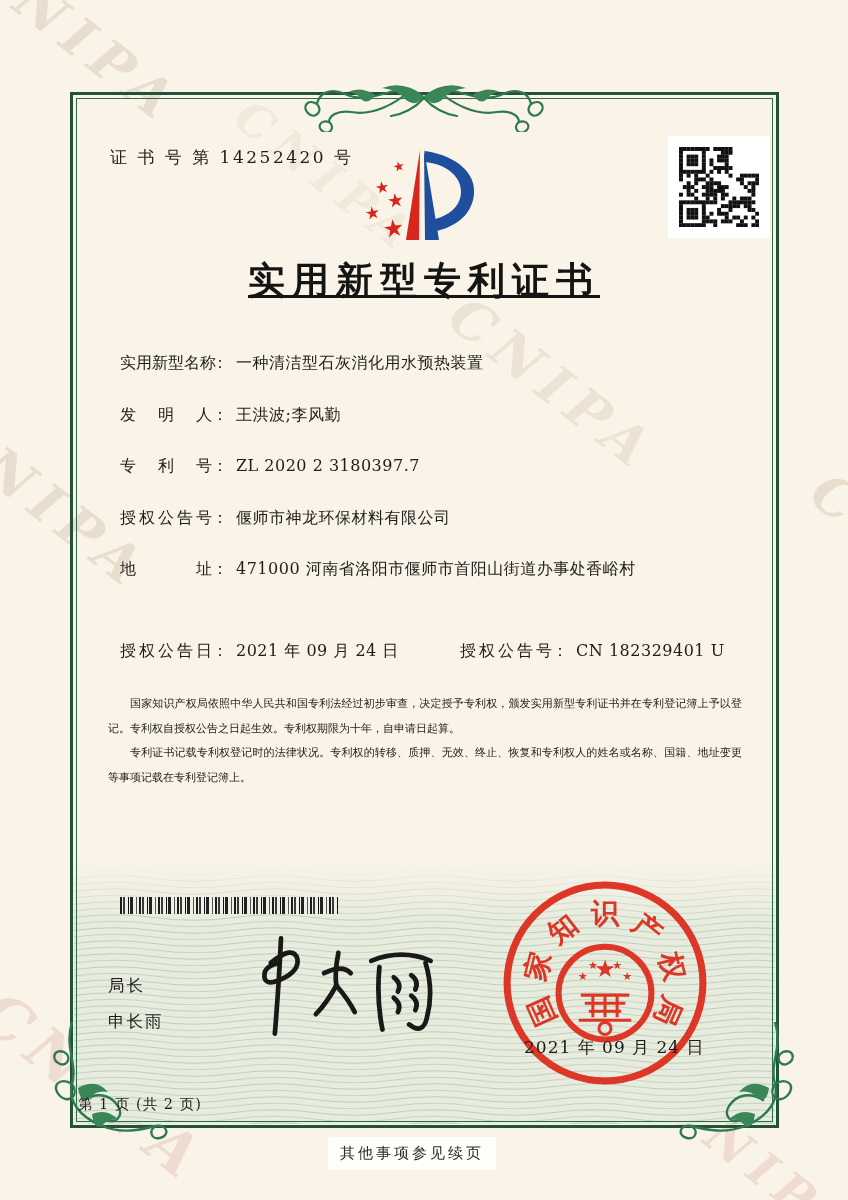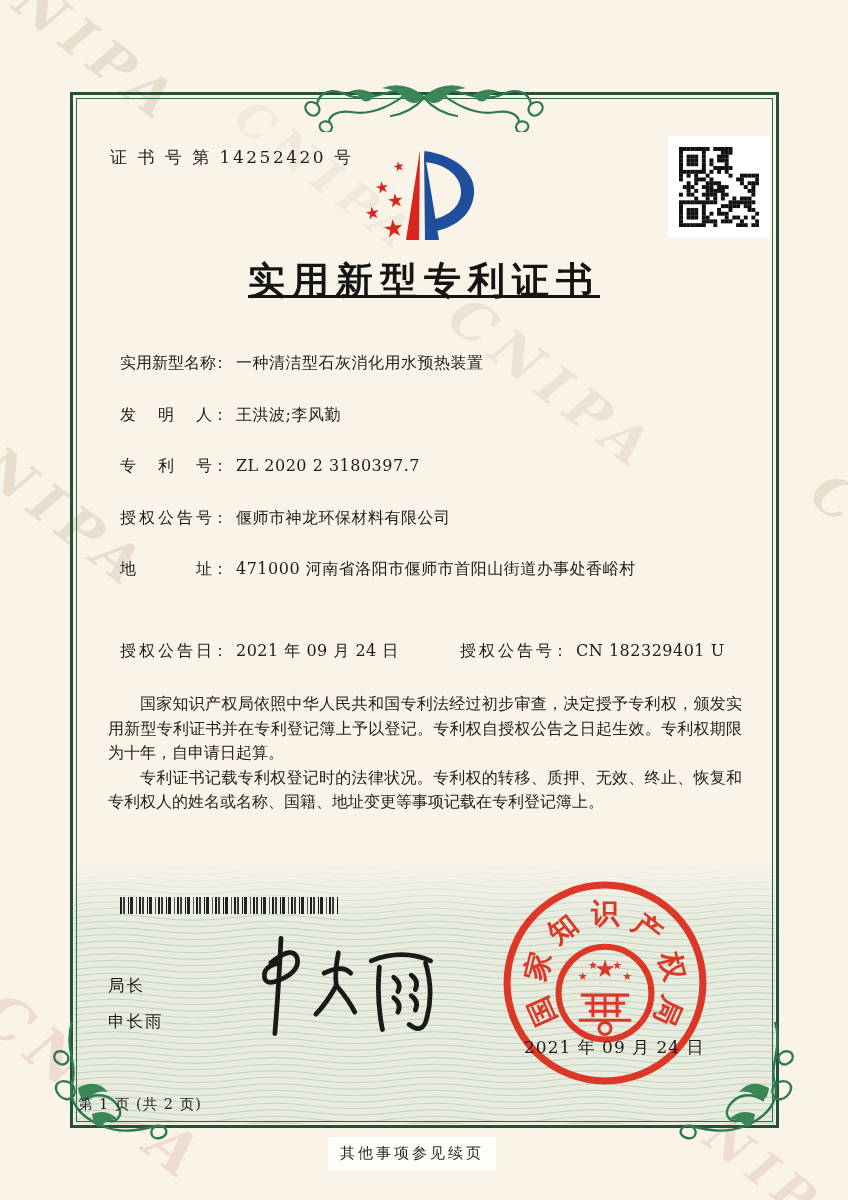--- a/index.html
+++ b/index.html
@@ -35,21 +35,21 @@
   
   #fields{position:absolute;left:120px;top:352px;width:630px;z-index:5;font-size:16px;}
   .frow{margin-bottom:29.5px;line-height:22px;white-space:nowrap;}
   .flabel{display:inline-block;width:92px;text-align:justify;text-align-last:justify;}
   .fcolon{display:inline-block;margin-right:8px;}
   .fvalue{letter-spacing:.5px;}
   .fpair1{display:inline-block;width:335px;margin-top:30px;}
 
   
   #body-text{position:absolute;left:108px;top:692px;width:634px;z-index:5;
-      font-size:16px;line-height:24.5px;text-align:justify;color:#24231f;}
+      font-size:11px;line-height:24.5px;text-align:justify;color:#24231f;}
   #body-text p{margin:0;text-indent:2em;}
 
   
   #barcode{position:absolute;left:120px;top:897px;width:218px;height:17px;z-index:6;
       background:repeating-linear-gradient(90deg,#1c1c1c 0 2px,#eef0e6 2px 3px,#3a3a3a 3px 5px,
       #eef0e6 5px 8px,#111 8px 9px,#eef0e6 9px 10px,#222 10px 13px,#eef0e6 13px 16px,
       #555 16px 17px,#eef0e6 17px 19px);}
   #officer{position:absolute;left:108px;top:968px;z-index:6;font-size:16.5px;line-height:36px;letter-spacing:2px;font-family:Liberation Serif, serif;}
   #signature{position:absolute;left:240px;top:932px;z-index:6;}
   #seal{position:absolute;left:498px;top:876px;z-index:6;opacity:.93;}

